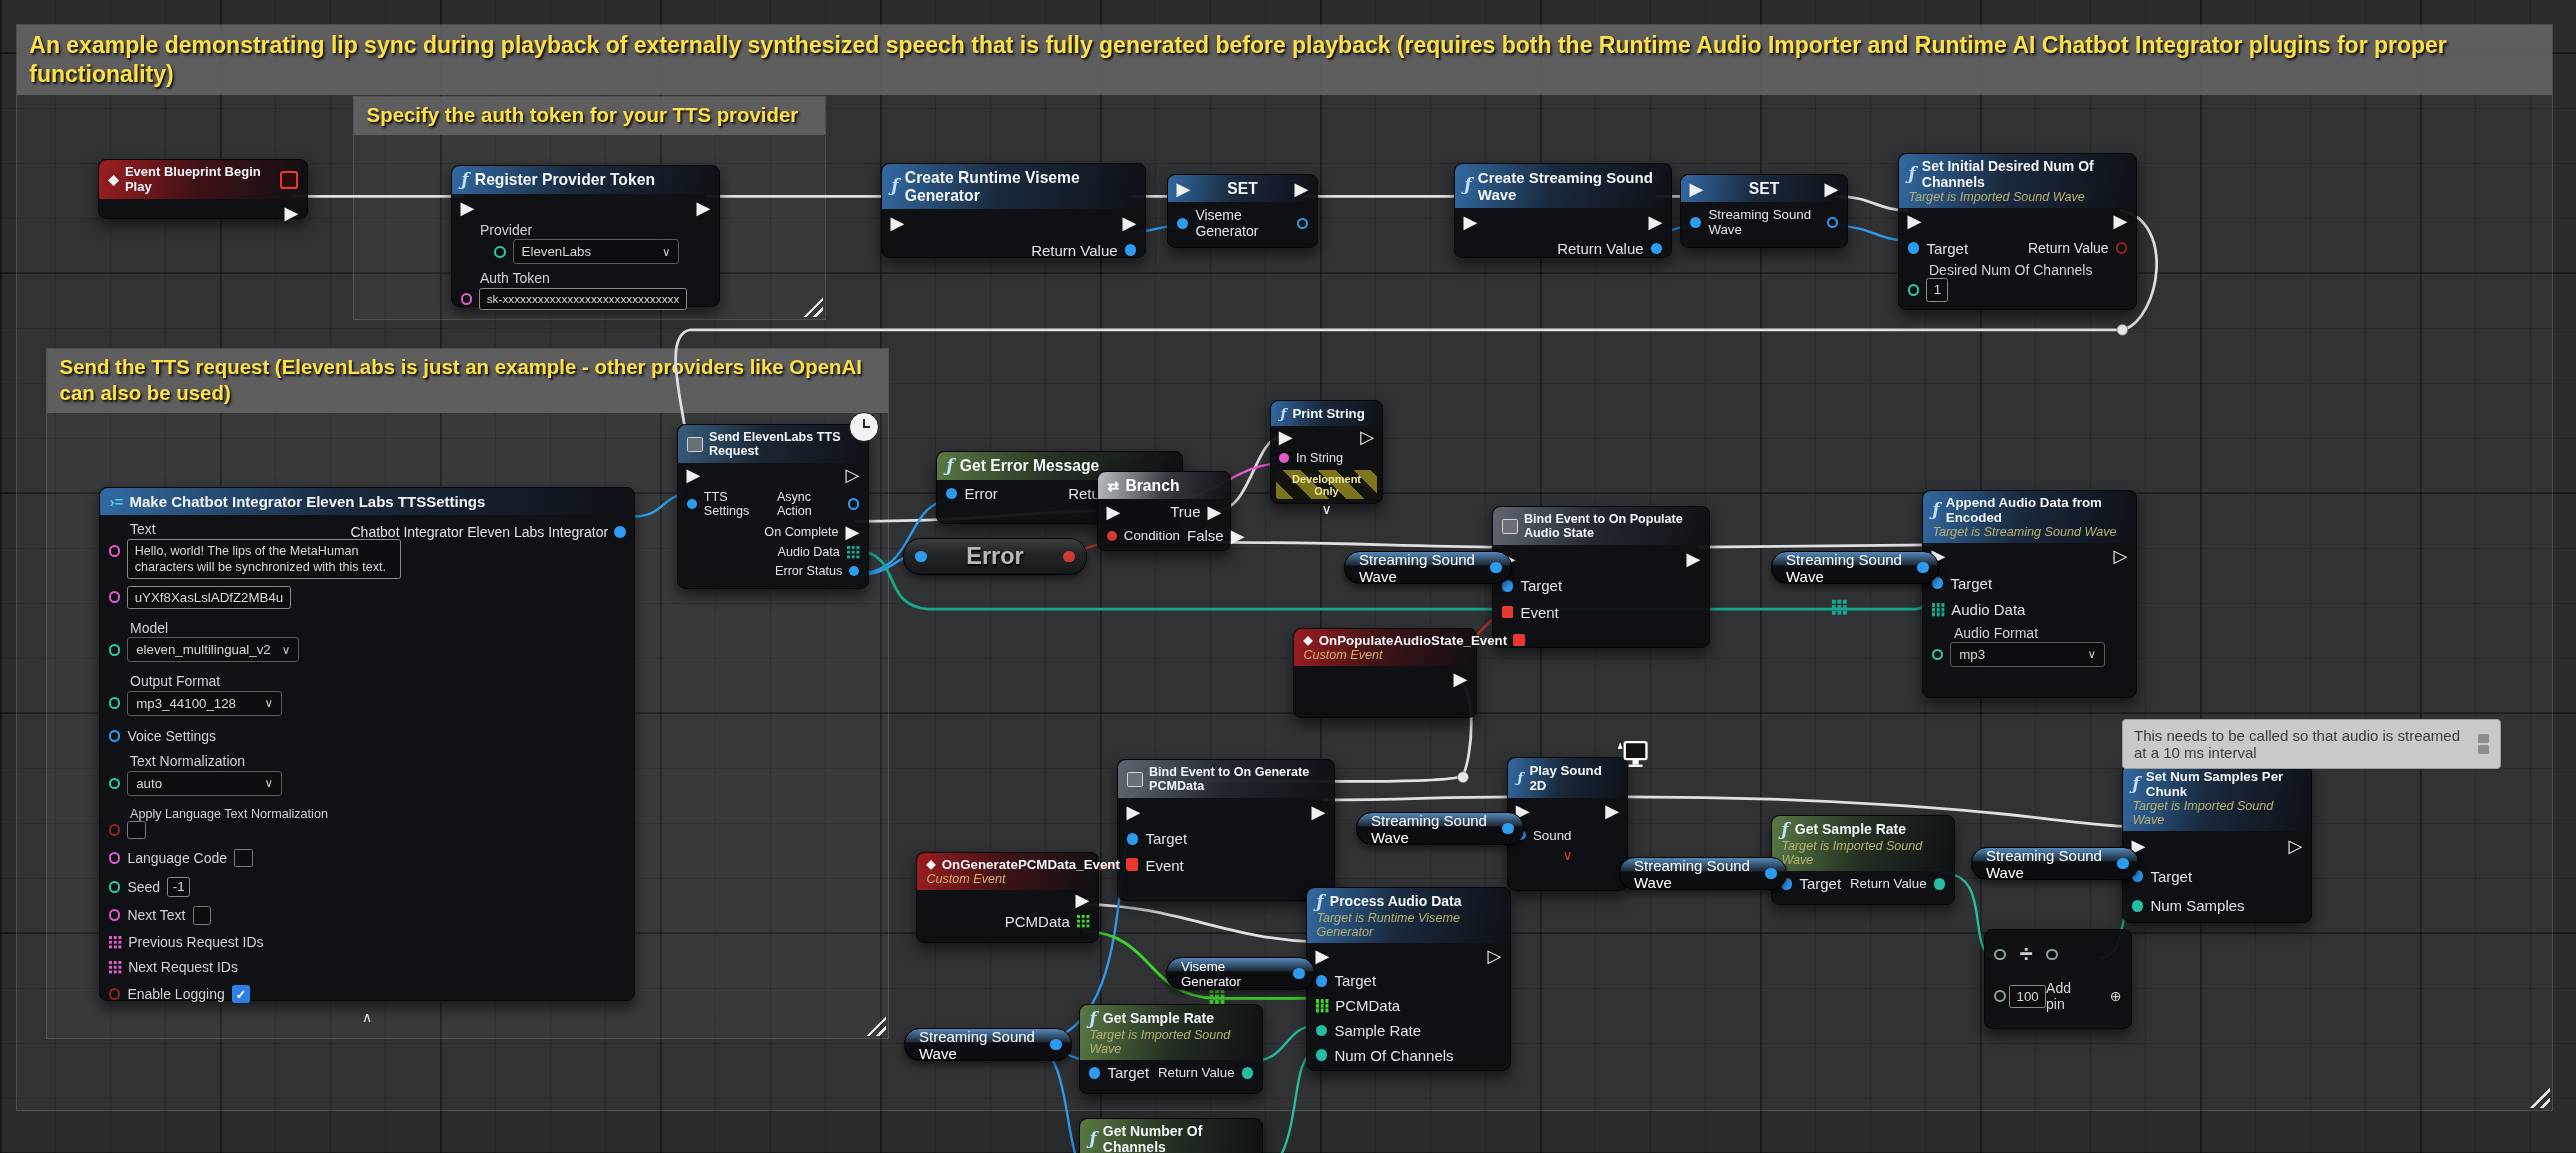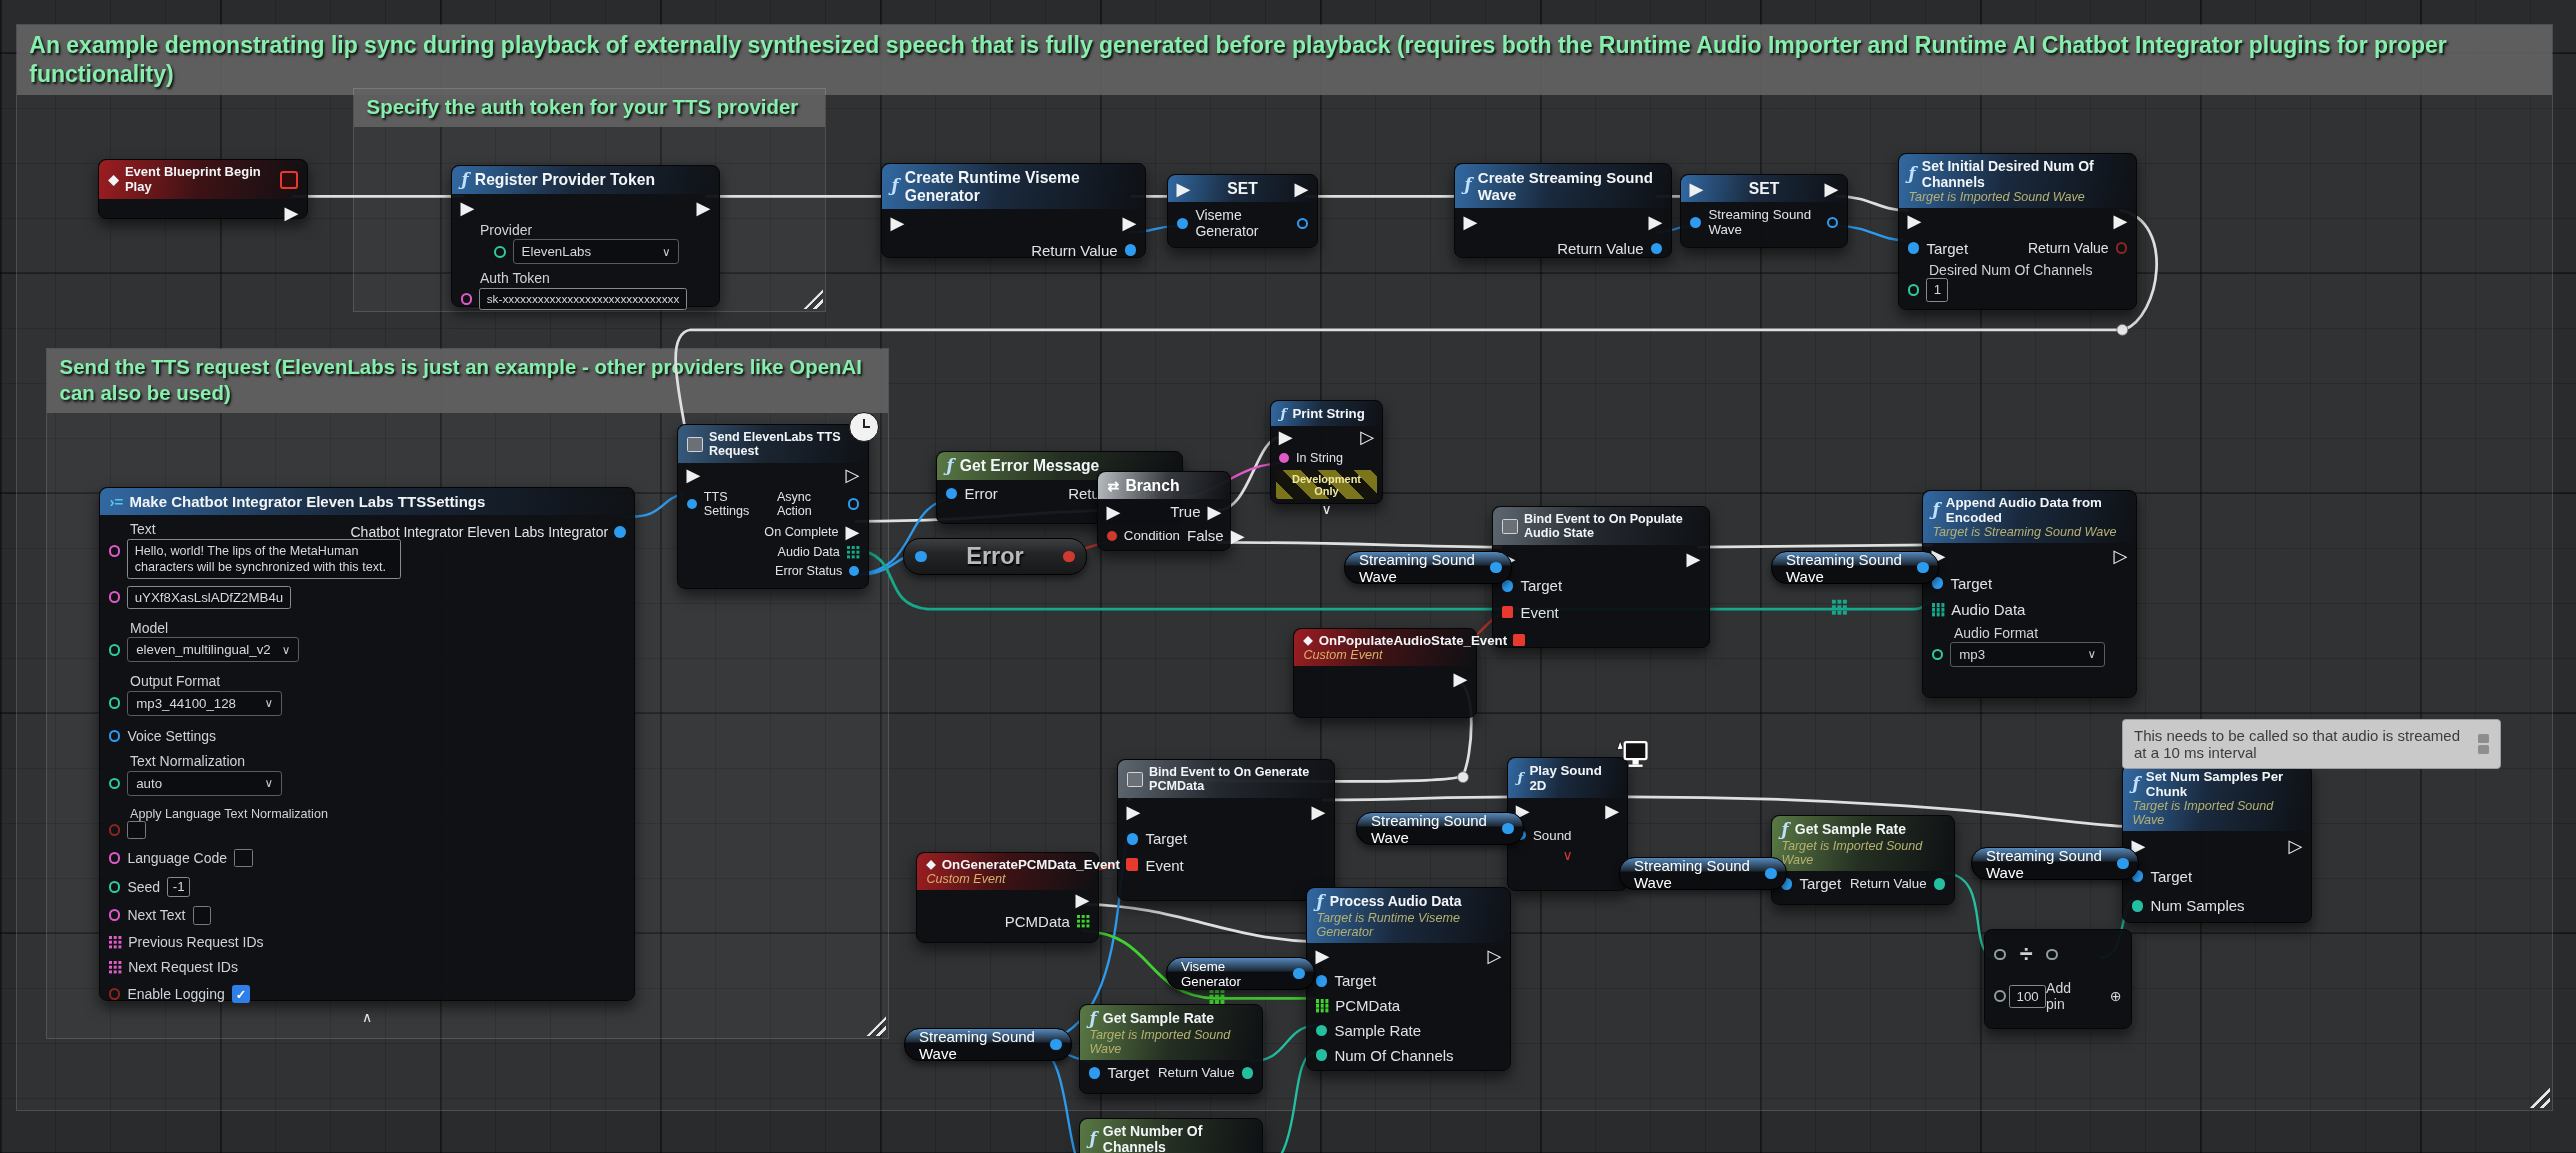--- a/index.html
+++ b/index.html
@@ -3,21 +3,21 @@
 <meta charset="utf-8">
 <style>
   html,body{margin:0;padding:0;background:#1c1d1f;font-family:"Liberation Sans",sans-serif;}
   #canvas{position:relative;width:2576px;height:1154px;overflow:hidden;background-color:#2a2b2d;
     background-image:
       repeating-linear-gradient(0deg,rgba(0,0,0,.4) 0 1.6px,transparent 1.6px 220px),
       repeating-linear-gradient(90deg,rgba(0,0,0,.4) 0 1.6px,transparent 1.6px 220px),
       repeating-linear-gradient(0deg,rgba(0,0,0,.16) 0 0.8px,transparent 0.8px 27.5px),
       repeating-linear-gradient(90deg,rgba(0,0,0,.16) 0 0.8px,transparent 0.8px 27.5px);}
   .comment{position:absolute;border:0.8px solid rgba(255,255,255,.14);background:rgba(255,255,255,.035);}
-  .chead{background:rgba(98,98,98,.92);color:#86efac;font-weight:700;padding:6.3px 12.6px;
+  .chead{background:rgba(98,98,98,.92);color:#fde047;font-weight:700;padding:6.3px 12.6px;
     text-shadow:1.6px 2.4px 2.4px rgba(0,0,0,.9);line-height:1.25;}
   .handle{position:absolute;right:1.6px;bottom:1.6px;width:20.4px;height:20.4px;
     background:repeating-linear-gradient(135deg,#e8e8e8 0 2.4px,transparent 2.4px 7px);
     clip-path:polygon(100% 0,100% 100%,0 100%);}
   .wires{position:absolute;left:0;top:0;z-index:1;}
   .wires path{fill:none;stroke-linecap:round;}
   .wx{stroke:#dfdfdf;stroke-width:3.5px;}
   .wb{stroke:#2d9bf0;stroke-width:3px;}
   .wr{stroke:#b5342a;stroke-width:3px;}
   .wm{stroke:#e05ac8;stroke-width:3px;}
@@ -88,21 +88,21 @@
 </style>
 </head>
 <body>
 
 <div id="canvas">
 
   <div class="comment" style="left:15.7px;top:23.5px;width:2535px;height:1085px;">
     <div class="chead" style="font-size:23px;">An example demonstrating lip sync during playback of externally synthesized speech that is fully generated before playback (requires both the Runtime Audio Importer and Runtime AI Chatbot Integrator plugins for proper functionality)</div>
     <div class="handle"></div>
   </div>
-  <div class="comment" style="left:353px;top:88px;width:471px;height:222px;">
+  <div class="comment" style="left:353px;top:96px;width:471px;height:222px;">
     <div class="chead" style="font-size:20.4px;">Specify the auth token for your TTS provider</div>
     <div class="handle"></div>
   </div>
   <div class="comment" style="left:46px;top:348px;width:841px;height:689px;">
     <div class="chead" style="font-size:20.4px;">Send the TTS request (ElevenLabs is just an example - other providers like OpenAI can also be used)</div>
     <div class="handle"></div>
   </div>
 
   <svg class="wires" width="2576" height="1154" viewBox="0 0 3282 1470">
     <path class="wx" d="M374,250 L590,250"></path>

